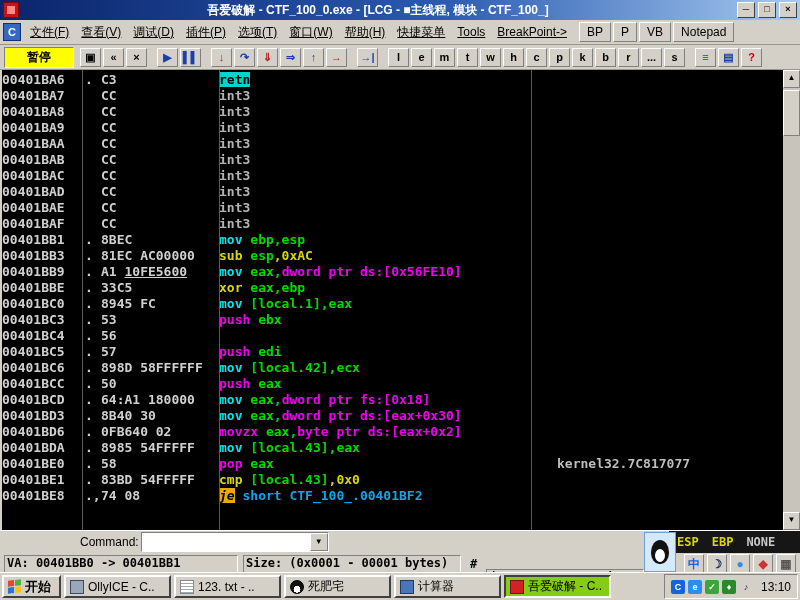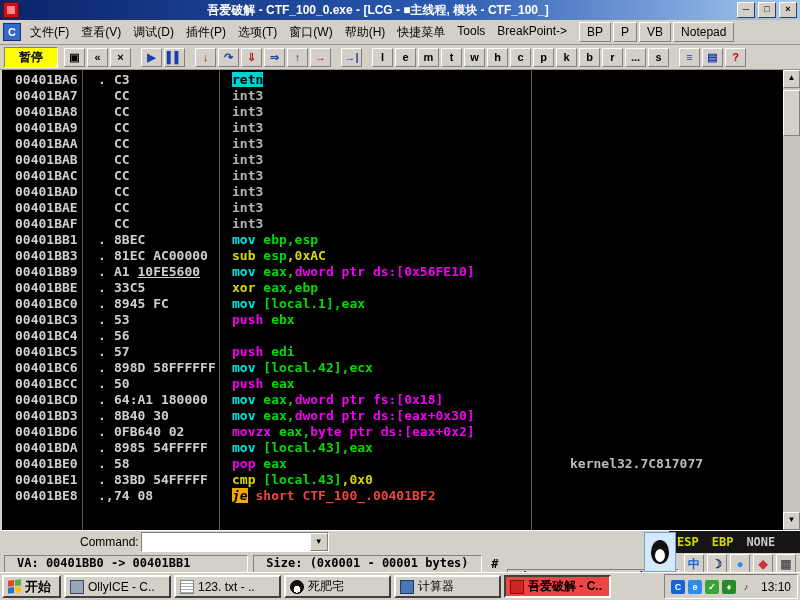--- a/index.html
+++ b/index.html
@@ -15,57 +15,57 @@
   .app-icon::after{content:"";position:absolute;left:3px;top:3px;right:3px;bottom:3px;background:#ff8a8a;}
   .title-text{color:#fff;font-weight:bold;font-size:12px;flex:1;white-space:nowrap;overflow:hidden;text-align:center;}
   .tb-btn{width:16px;height:14px;background:#d4d0c8;border:1px solid;border-color:#fff #404040 #404040 #fff;
     font-size:9px;line-height:12px;text-align:center;font-weight:bold;color:#000;flex-shrink:0;cursor:default;}
 
   
   .menubar{height:24px;background:#d4d0c8;display:flex;align-items:center;padding:0 3px;
     border-bottom:1px solid #9a968e;}
   .cpu-icon{width:16px;height:16px;background:#3468c8;color:#fff;font-weight:bold;font-size:11px;
     text-align:center;line-height:16px;border:1px solid #15316e;margin-right:3px;flex-shrink:0;}
-  .menu-items{display:flex;}
+  .menu-items{display:flex;align-items:center;text-decoration:underline;}
   .menu-item{padding:3px 6px;white-space:nowrap;color:#000;}
   .menu-buttons{display:flex;align-items:center;margin-left:4px;}
   .menu-btn{border:1px solid;border-color:#fff #808080 #808080 #fff;background:#d4d0c8;
     padding:2px 7px;margin-left:2px;white-space:nowrap;}
 
   
   .toolbar{height:24px;background:#d4d0c8;display:flex;align-items:center;gap:2px;padding:0 4px;
     border-bottom:1px solid #9a968e;}
   .pause-ind{background:var(--pause,#ffff00);border:1px solid;border-color:#808080 #fff #fff #808080;
-    padding:1px 14px;font-size:12px;font-weight:bold;color:#000;margin-right:4px;white-space:nowrap;}
+    padding:1px 22px;font-size:12px;font-weight:bold;color:#000;margin-right:4px;white-space:nowrap;}
   .toolbar-buttons{display:flex;align-items:center;gap:2px;}
   .tbtn{width:21px;height:19px;background:#d4d0c8;border:1px solid;border-color:#fff #808080 #808080 #fff;
     display:flex;align-items:center;justify-content:center;font-size:11px;font-weight:bold;color:#000;
     padding:0;cursor:default;font-family:"Liberation Sans",sans-serif;}
   .tsep{width:6px;display:inline-block;}
 
   
   .disasm-frame{height:460px;background:#d4d0c8;display:flex;padding:0 0 0 2px;}
   .disasm{flex:1;background:#000;position:relative;overflow:hidden;
     font-family:"DejaVu Sans Mono",monospace;font-size:13px;font-weight:bold;line-height:16px;padding-top:2px;}
   .vdiv{position:absolute;top:0;bottom:0;width:1px;background:#5a5a5a;z-index:3;}
   .drow{display:flex;height:16px;white-space:pre;position:relative;z-index:1;}
   .drow.sel{background:var(--sel,#b400b4);}
-  .c-addr{width:80px;padding-left:13px;color:#d0d0d0;flex-shrink:0;overflow:hidden;}
+  .c-addr{width:80px;padding-left:0;color:#d0d0d0;flex-shrink:0;overflow:hidden;}
   .c-bytes{width:137px;flex-shrink:0;color:#d0d0d0;display:flex;overflow:hidden;}
   .pre{width:16px;padding-left:3px;flex-shrink:0;color:#d0d0d0;}
   .underl{text-decoration:underline;}
   .c-dis{width:312px;flex-shrink:0;overflow:hidden;}
   .c-cmt{flex:1;color:#bdbdbd;padding-left:26px;overflow:hidden;}
   .t-cur{background:var(--cursor,#00d2d2);color:#000;}
   .t-dim{color:#b4b4b4;}
   .t-cy{color:#00e6e6;}
   .t-mg{color:#f000f0;}
   .t-yl{color:#d8d800;}
   .t-gr{color:#00dc00;}
-  .t-wh{color:#ef4444;margin-top:8px;}
+  .t-wh{color:#0ea5e9;margin-top:8px;}
   .t-jbg{background:var(--jump,#efa800);color:#000;font-style:italic;}
 
   
   .vscroll{width:17px;background:#c8c4bc;display:flex;flex-direction:column;flex-shrink:0;}
   .sc-btn{height:16px;background:#d4d0c8;border:1px solid;border-color:#fff #808080 #808080 #fff;
     font-size:8px;text-align:center;line-height:14px;color:#000;}
   .sc-track{flex:1;position:relative;}
   .sc-thumb{position:absolute;top:2px;left:0;right:0;height:44px;background:#d4d0c8;
     border:1px solid;border-color:#fff #808080 #808080 #fff;}
 
@@ -85,21 +85,21 @@
   .reg-strip{position:absolute;right:0;top:0;bottom:0;width:115px;background:#161616;
     display:flex;align-items:center;gap:13px;padding:0 8px;
     font-family:"DejaVu Sans Mono",monospace;font-weight:bold;font-size:12px;}
   .reg-strip .yl{color:#d8d800;}
   .reg-strip .wh{color:#c8c8c8;}
 
   
   .statusbar{height:22px;background:#d4d0c8;display:flex;align-items:center;padding:0 4px;gap:5px;
     font-family:"DejaVu Sans Mono",monospace;font-size:12px;font-weight:bold;color:#000;}
   .spanel{border:1px solid;border-color:#808080 #fff #fff #808080;height:17px;line-height:15px;
-    padding:0 12px;white-space:nowrap;overflow:hidden;}
+    padding:0 2px;white-space:nowrap;overflow:hidden;}
   .spanel.va{width:228px;}
   .spanel.size{width:212px;}
   .hash{padding:0 4px;}
   .spanel.extra{width:152px;margin-top:29px;}
   .lang-icons{margin-left:auto;display:flex;gap:3px;}
   .lang{width:18px;height:18px;border:1px solid;border-color:#fff #808080 #808080 #fff;background:#d4d0c8;
     display:flex;align-items:center;justify-content:center;font-weight:bold;font-size:12px;
     font-family:"Liberation Sans",sans-serif;}
 
   
@@ -114,21 +114,21 @@
   .start{height:23px;border:2px solid;border-color:#fff #404040 #404040 #fff;background:#d4d0c8;
     display:flex;align-items:center;gap:4px;padding:0 8px 0 4px;font-weight:bold;font-size:13px;
     font-family:"Liberation Sans",sans-serif;cursor:default;}
   .winflag{display:grid;grid-template-columns:6px 6px;grid-template-rows:6px 6px;gap:1px;transform:skewY(-6deg);}
   .winflag i{display:block;}
   .winflag .f1{background:#e8442c;}.winflag .f2{background:#52b043;}
   .winflag .f3{background:#2277d4;}.winflag .f4{background:#ffc20e;}
   .task-buttons{display:flex;gap:3px;flex:1;}
   .task{width:107px;height:23px;border:2px solid;border-color:#fff #404040 #404040 #fff;background:#d4d0c8;
     display:flex;align-items:center;gap:4px;padding:0 4px;overflow:hidden;white-space:nowrap;box-sizing:border-box;}
-  .task.active{border-color:#404040 #fff #fff #404040;background:#ef4444;font-weight:bold;}
+  .task.active{border-color:#404040 #fff #fff #404040;background:#84cc16;}
   .tlabel{overflow:hidden;text-overflow:clip;}
   .ticon{width:14px;height:14px;flex-shrink:0;box-sizing:border-box;}
   .ic-olly{background:#9aa7b8;border:1px solid #3a4a66;}
   .ic-notepad{background:repeating-linear-gradient(180deg,#fff 0 2px,#9ab 2px 3px);border:1px solid #888;}
   .ic-qq{background:radial-gradient(circle at 50% 68%,#fff 0 34%,#111 35%);border-radius:50%;border:1px solid #000;}
   .ic-calc{background:#4a76b8;border:1px solid #223a5e;}
   .ic-pojie{background:#d42222;border:1px solid #801010;}
   .tray{margin-left:auto;height:23px;border:1px solid;border-color:#808080 #fff #fff #808080;
     display:flex;align-items:center;gap:3px;padding:0 6px;}
   .tray-icons{display:flex;gap:3px;}

